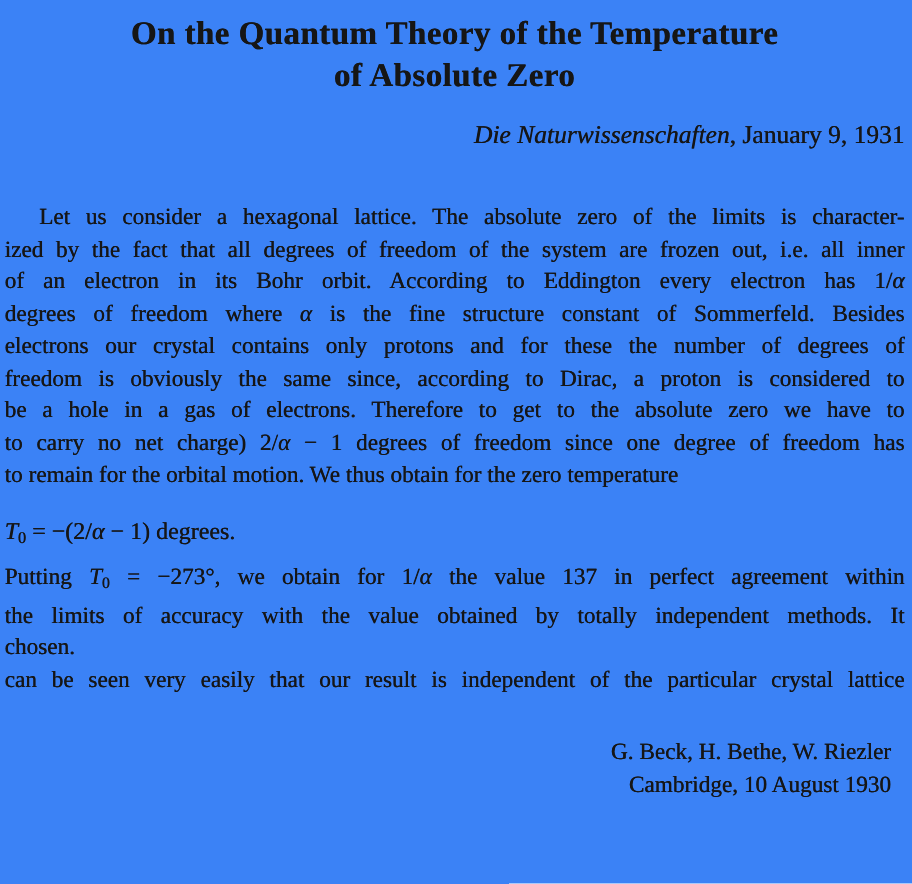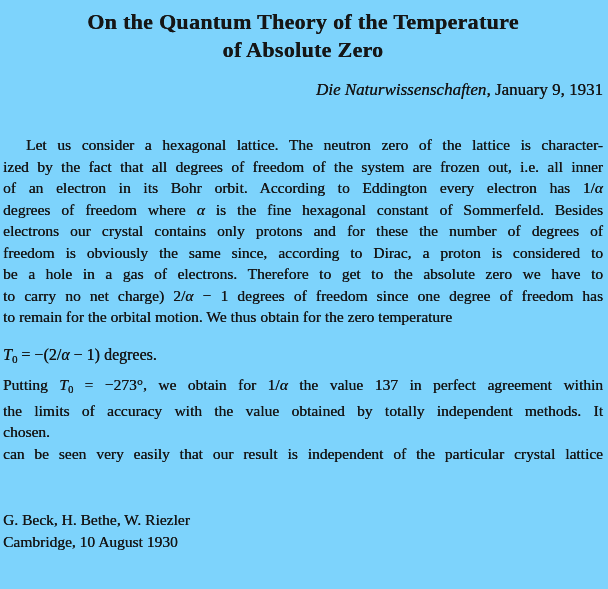--- a/index.html
+++ b/index.html
@@ -5,21 +5,21 @@
   html, body {
     margin: 0;
     padding: 0;
     background: #ffffff;
   }
   .page {
     position: relative;
     width: 608px;
     height: 589px;
     box-sizing: border-box;
-    background: #7dd3fc;
+    background: #3b82f6;
     color: #161616;
     font-family: "Liberation Serif", "DejaVu Serif", serif;
     font-size: 15.5px;
     overflow: hidden;
     padding: 8px 5px 0 3px;
     text-shadow: 0.25px 0 0 currentColor;
   }
   .title {
     margin: 0;
     font-size: 22px;
@@ -54,43 +54,43 @@
     margin-top: 15px;
     font-size: 16px;
     line-height: 24px;
   }
   .seg-i { font-style: italic; }
   .seg-sub {
     font-size: 0.68em;
     vertical-align: -0.28em;
   }
   .signature {
-    margin-top: 45px;
+    margin-top: 27px;
     line-height: 21.5px;
-    text-align: left;
+    text-align: right;
     padding-right: 9px;
   }
 </style>
 </head>
 <body>
 
 <div class="page">
 
   <h1 class="title">
     <span class="tl">On the Quantum Theory of the Temperature</span>
     <span class="tl">of Absolute Zero</span>
   </h1>
 
   <div class="subtitle"><span class="em">Die Naturwissenschaften</span><span>, January 9, 1931</span></div>
 
   <div class="para para-1 indent-first">
-      <div class="tline"><span>Let us consider a hexagonal lattice. The neutron zero of the lattice is character-</span></div>
+      <div class="tline"><span>Let us consider a hexagonal lattice. The absolute zero of the limits is character-</span></div>
       <div class="tline"><span>ized by the fact that all degrees of freedom of the system are frozen out, i.e. all inner</span></div>
       <div class="tline"><span>of an electron in its Bohr orbit. According to Eddington every electron has 1/</span><span class="seg-i">α</span></div>
-      <div class="tline"><span>degrees of freedom where </span><span class="seg-i">α</span><span> is the fine hexagonal constant of Sommerfeld. Besides</span></div>
+      <div class="tline"><span>degrees of freedom where </span><span class="seg-i">α</span><span> is the fine structure constant of Sommerfeld. Besides</span></div>
       <div class="tline"><span>electrons our crystal contains only protons and for these the number of degrees of</span></div>
       <div class="tline"><span>freedom is obviously the same since, according to Dirac, a proton is considered to</span></div>
       <div class="tline"><span>be a hole in a gas of electrons. Therefore to get to the absolute zero we have to</span></div>
       <div class="tline"><span>to carry no net charge) 2/</span><span class="seg-i">α</span><span> − 1 degrees of freedom since one degree of freedom has</span></div>
       <div class="tline tline-last"><span>to remain for the orbital motion. We thus obtain for the zero temperature</span></div>
     </div>
 
   <div class="equation"><span class="seg-i">T</span><span class="seg-sub">0</span><span> = −(2/</span><span class="seg-i">α</span><span> − 1) degrees.</span></div>
 
   <div class="para para-2">

